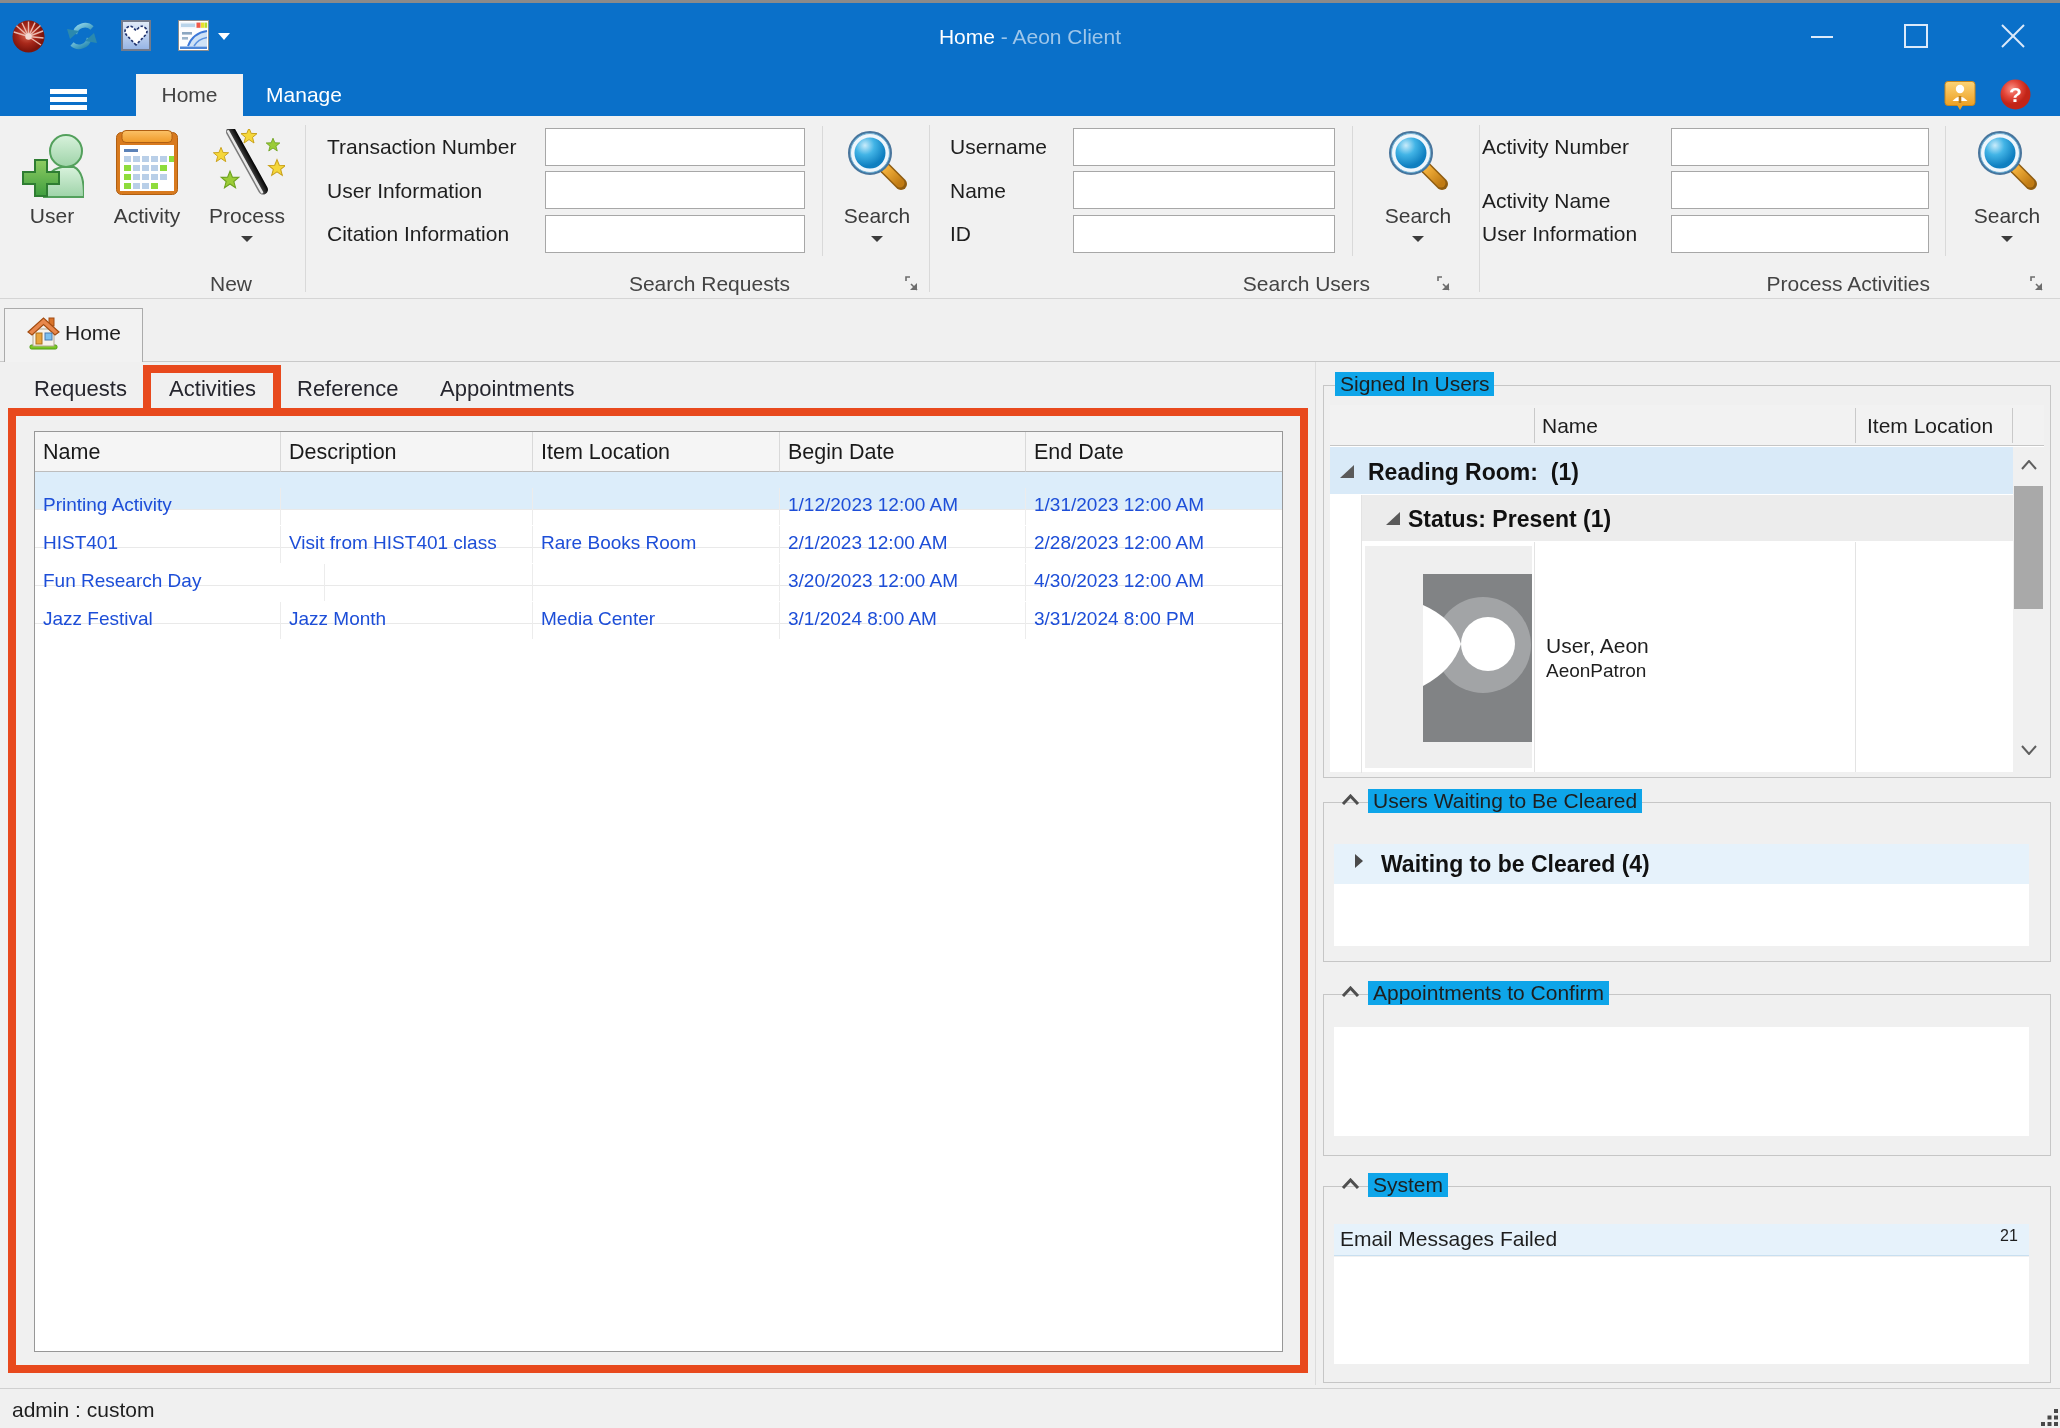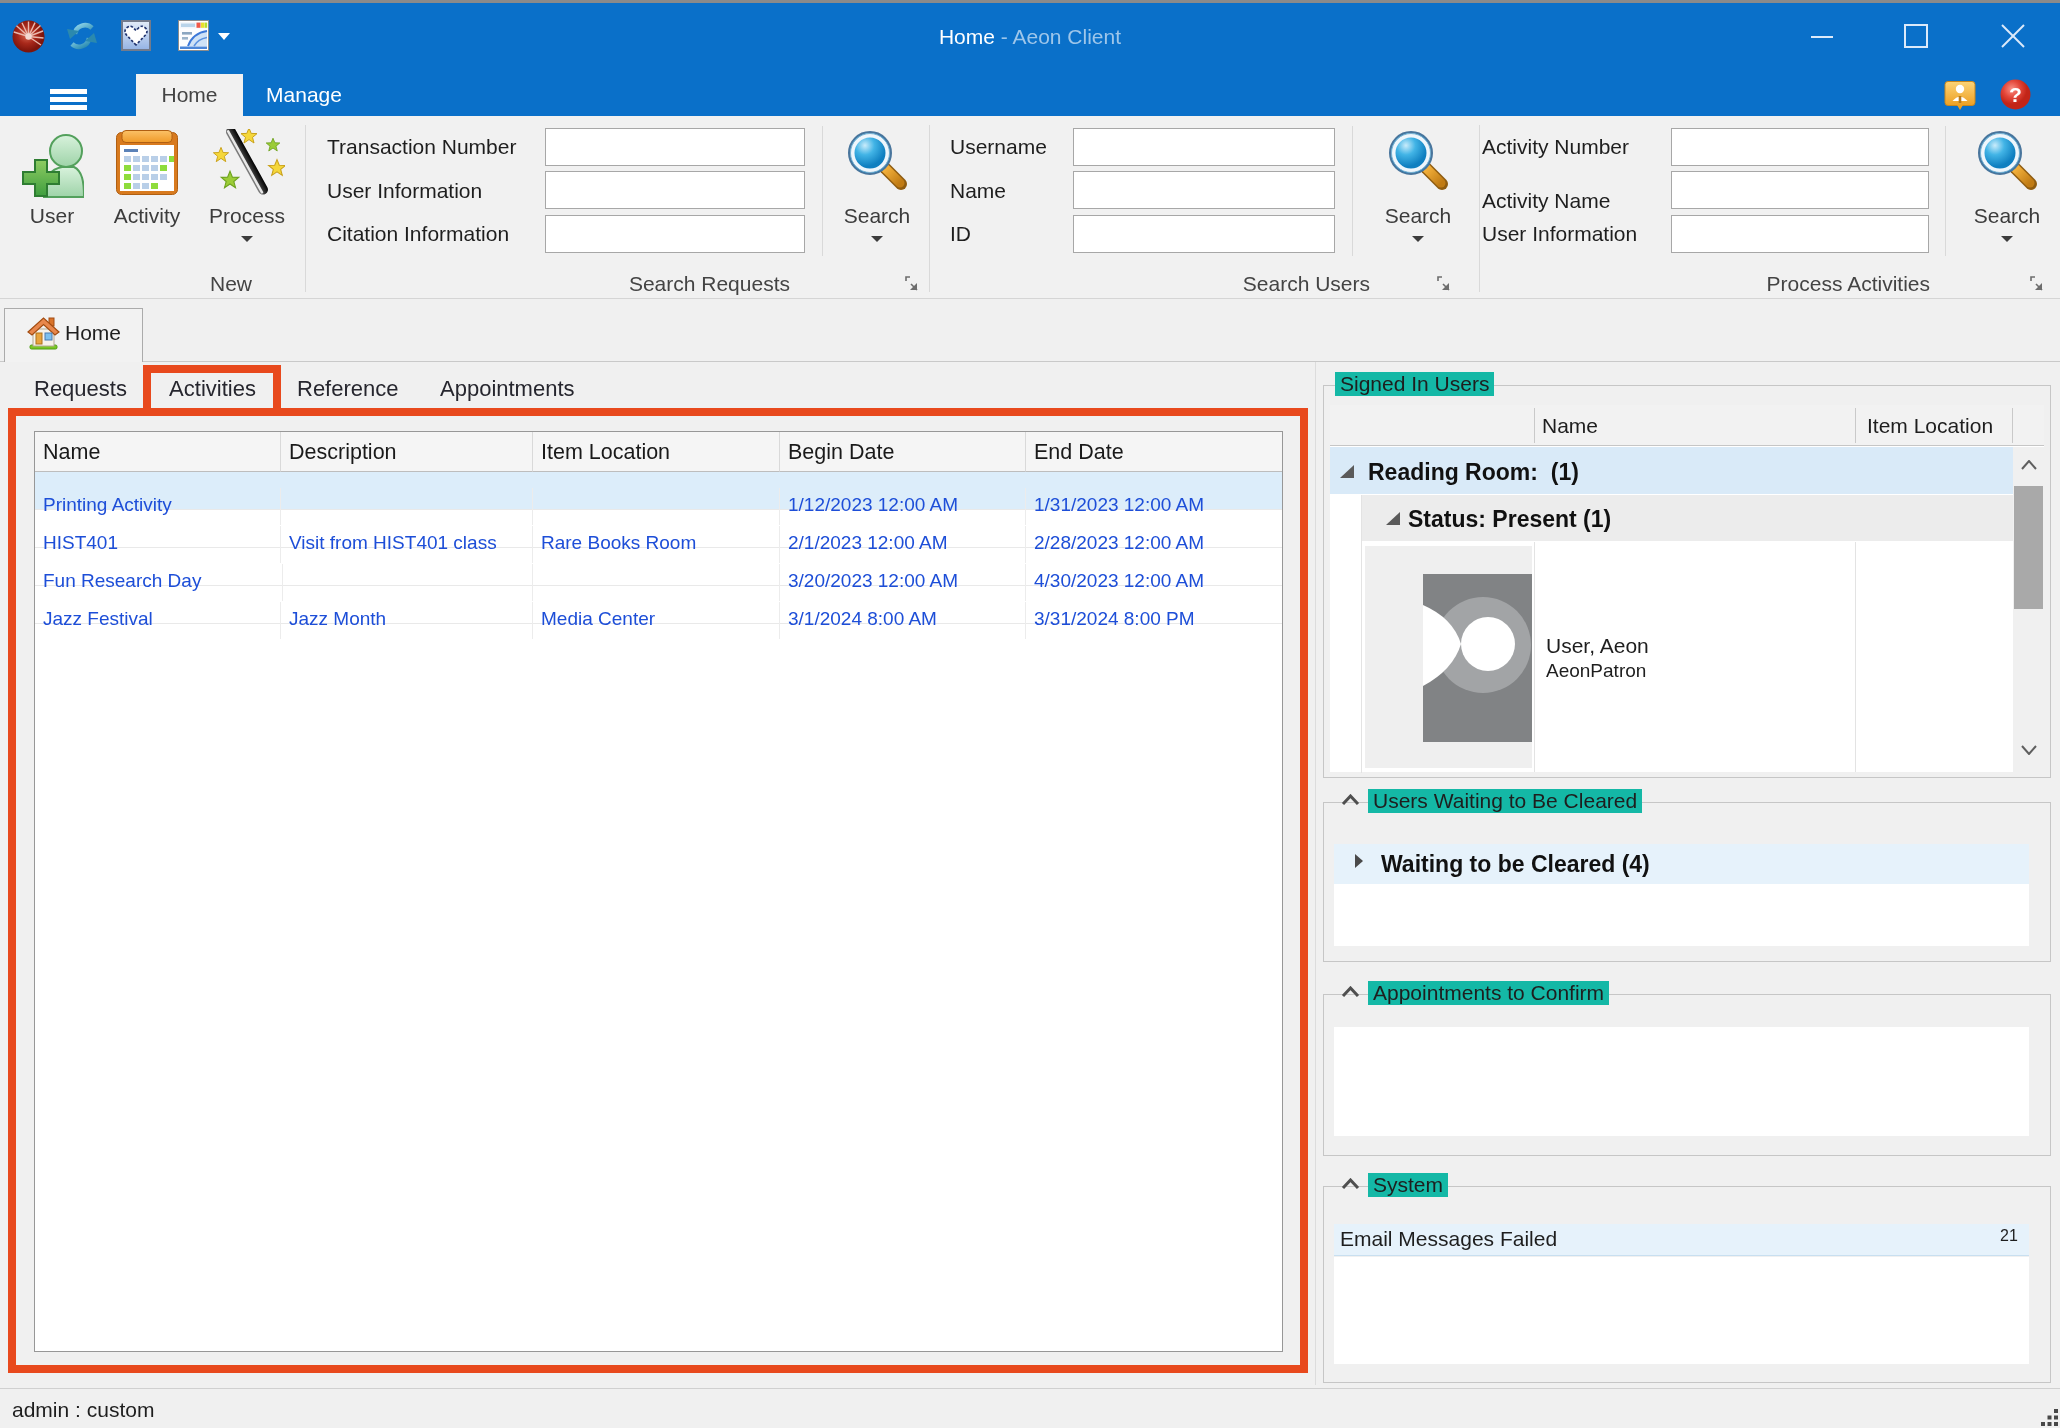--- a/index.html
+++ b/index.html
@@ -39,21 +39,21 @@
 #orange-big { position:absolute; left:8px; top:408px; width:1300px; height:965px; border:8px solid #e8491d; }
 
 #grid { position:absolute; left:34px; top:431px; width:1249px; height:921px; background:#fff; border:1px solid #979797; }
 .gh { position:absolute; top:0; height:40px; background:#f5f5f5; border-bottom:1px solid #bdbdbd; border-right:1px solid #d9d9d9; font-size:21.5px; color:#1a1a1a; }
 .gh span { position:absolute; left:8px; top:8px; }
 .gr { position:absolute; height:38px; border-bottom:1px solid #e9e9e9; }
 .gc { position:absolute; top:16px; height:37px; border-right:1px solid #ececec; font-size:19px; color:#1d4ed8; }
 .gc span { position:absolute; left:8px; top:6px; }
 
 .gbox { position:absolute; border:1px solid #c6c6c6; }
-.gbox-lbl { position:absolute; background:#14b8a6; font-size:21px; color:#1e1e1e; padding:0 5px; white-space:nowrap; }
+.gbox-lbl { position:absolute; background:#0ea5e9; font-size:21px; color:#1e1e1e; padding:0 5px; white-space:nowrap; }
 .chev { position:absolute; width:19px; height:11px; }
 .bluerow { position:absolute; background:#e6f2fb; }
 .whiterow { position:absolute; background:#fff; }
 .boldrow { font-weight:bold; font-size:23px; color:#111; }
 
 #statusbar { position:absolute; left:0; top:1388px; width:2060px; height:40px; background:#f0f0f0; border-top:1px solid #d0d0d0; }
 #statusbar span { position:absolute; left:12px; top:9px; font-size:21px; color:#1e1e1e; }
 </style>
 </head>
 <body>
@@ -409,21 +409,21 @@
           <span>Rare Books Room</span>
         </div>
       <div class="gc" style="left:745px; width:246px;">
           <span>2/1/2023 12:00 AM</span>
         </div>
       <div class="gc" style="left:991px; width:256px; border-right:none;">
           <span>2/28/2023 12:00 AM</span>
         </div>
     </div>
     <div class="gr" style="left:0; top:116px; width:1247px;">
-      <div class="gc" style="left:0; width:248px;">
+      <div class="gc" style="left:0; width:290px;">
           <span>Fun Research Day</span>
         </div>
       <div class="gc" style="left:246px; width:252px;"></div>
       <div class="gc" style="left:498px; width:247px;"></div>
       <div class="gc" style="left:745px; width:246px;">
           <span>3/20/2023 12:00 AM</span>
         </div>
       <div class="gc" style="left:991px; width:256px; border-right:none;">
           <span>4/30/2023 12:00 AM</span>
         </div>

